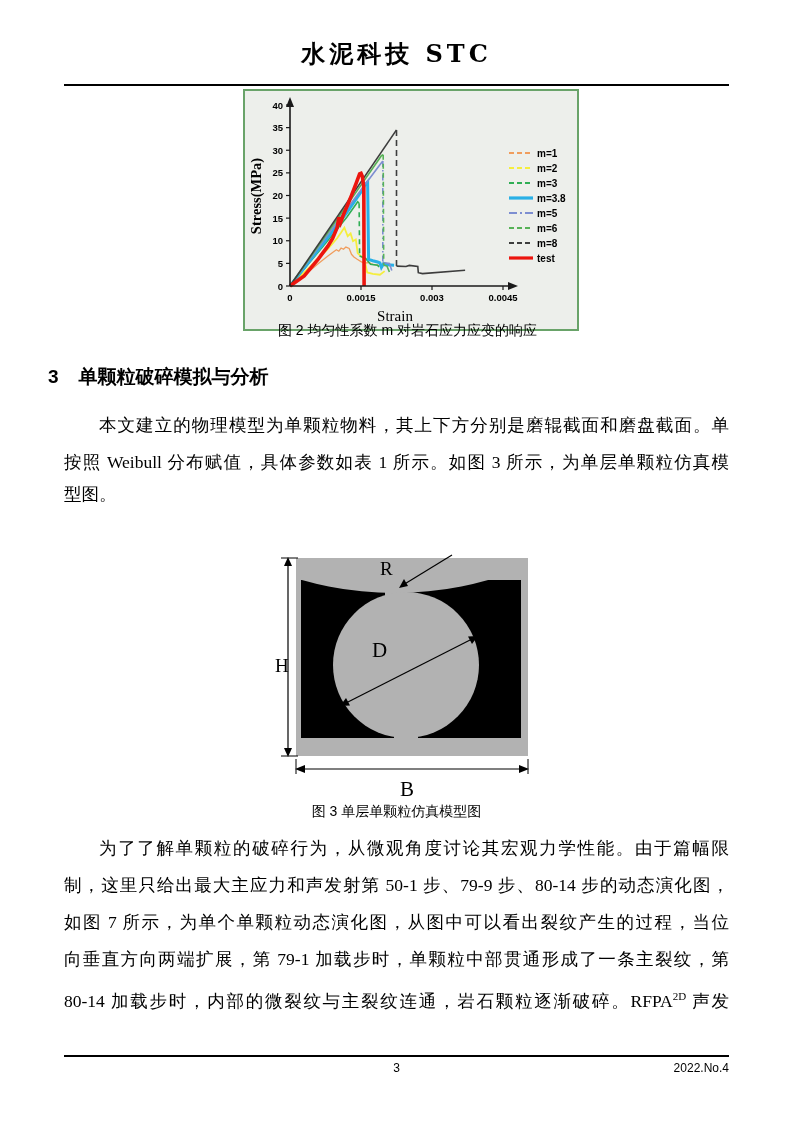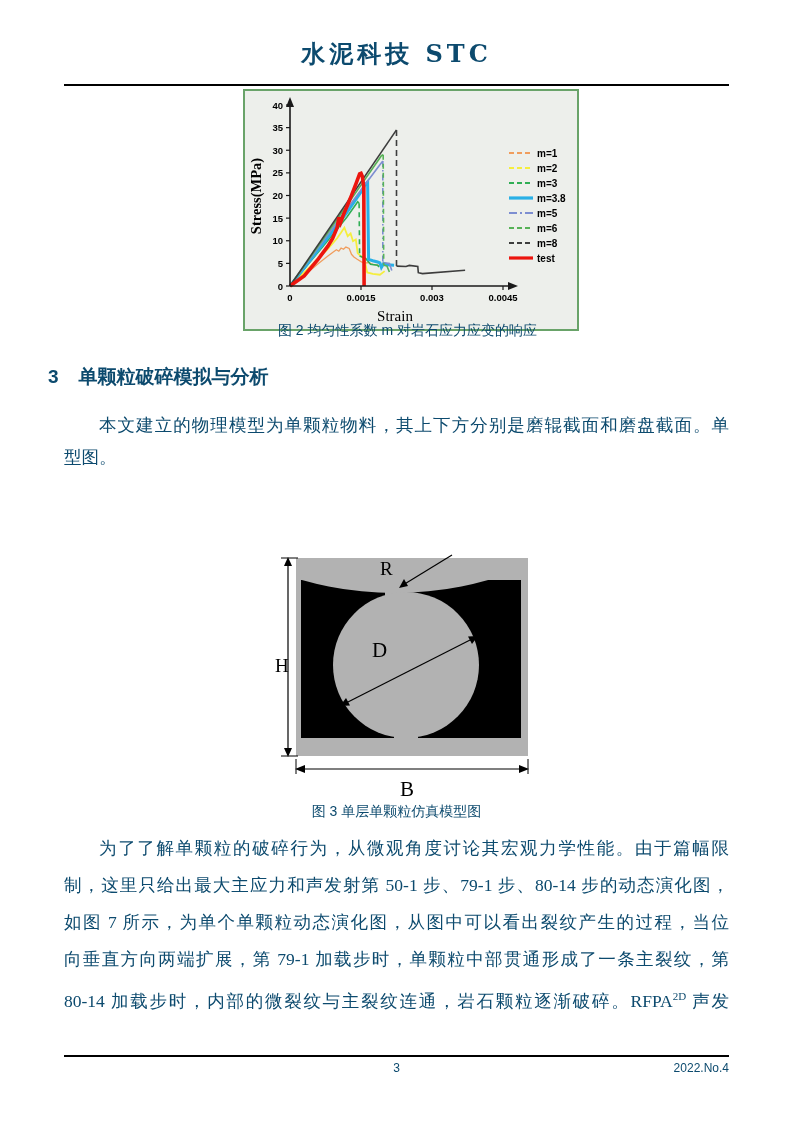--- a/index.html
+++ b/index.html
@@ -1,17 +1,17 @@
 <!DOCTYPE html>
 <html><head>
 <meta charset="utf-8">
 <style>
   html,body{margin:0;padding:0;background:#888;}
   .page{position:relative;width:793px;height:1122px;background:#ffffff;margin:0 auto;
-        font-family:"Liberation Serif","DejaVu Serif",serif;color:#0c4a6e;overflow:hidden;}
+        font-family:"Liberation Serif","DejaVu Serif",serif;color:#000000;overflow:hidden;}
   .header-title{position:absolute;top:38px;left:0;width:100%;text-align:center;
         font-family:"DejaVu Serif",serif;font-size:24px;font-weight:bold;letter-spacing:4px;}
   .rule-top{position:absolute;top:84px;left:64px;width:665px;height:2px;background:#000;}
   .fig2-box{position:absolute;top:89px;left:243px;width:336px;height:242px;
         box-sizing:border-box;border:2px solid #69a369;background:#edefeb;}
   .fig2-box svg{display:block;}
   .fig-caption{position:absolute;left:0;width:100%;text-align:center;
         font-family:"Liberation Sans","DejaVu Sans",sans-serif;font-size:14px;font-weight:500;}
   #fig2-caption{top:322px;margin-left:11px;}
   #fig3-caption{top:803px;}
@@ -115,20 +115,21 @@
     </svg>
   </div>
   <div class="fig-caption" id="fig2-caption">图 2 均匀性系数 m 对岩石应力应变的响应</div>
 
   <div class="section-heading">
     <span class="num">3</span><span>单颗粒破碎模拟与分析</span>
   </div>
 
   <div class="para" style="top:402px">
     <div class="line indent"><span>本文建立的物理模型为单颗粒物料，其上下方分别是磨辊截面和磨盘截面。单</span><sup></sup><span></span></div>
+    <div class="line"><span>按照 Weibull 分布赋值，具体参数如表 1 所示。如图 3 所示，为单层单颗粒仿真模</span><sup></sup><span></span></div>
     <div class="line last"><span>型图。</span></div>
   </div>
 
   <div class="fig3-wrap">
     <svg width="262" height="247" viewBox="0 0 262 247">
       <defs>
           <clipPath id="blk-clip">
             <rect x="33" y="27" width="220" height="158"></rect>
           </clipPath>
         </defs>
@@ -160,21 +161,21 @@
 
       <line x1="184" y1="2" x2="135" y2="32" stroke="#000" stroke-width="1.2"></line>
       <path d="M131,35 L140,33 L136,26 Z" fill="#000"></path>
       <text x="112" y="22" font-family="Liberation Serif,DejaVu Serif,serif" font-size="19">R</text>
     </svg>
   </div>
   <div class="fig-caption" id="fig3-caption">图 3 单层单颗粒仿真模型图</div>
 
   <div class="para" style="top:830px">
     <div class="line indent"><span>为了了解单颗粒的破碎行为，从微观角度讨论其宏观力学性能。由于篇幅限</span></div>
-    <div class="line"><span>制，这里只给出最大主应力和声发射第 50-1 步、79-1 步、80-14 步的动态演化图，</span></div>
+    <div class="line"><span>制，这里只给出最大主应力和声发射第 50-1 步、79-9 步、80-14 步的动态演化图，</span></div>
     <div class="line"><span>如图 7 所示，为单个单颗粒动态演化图，从图中可以看出裂纹产生的过程，当位</span></div>
     <div class="line"><span>向垂直方向两端扩展，第 79-1 加载步时，单颗粒中部贯通形成了一条主裂纹，第</span></div>
     <div class="line"><span>80-14 加载步时，内部的微裂纹与主裂纹连通，岩石颗粒逐渐破碎。RFPA</span><sup>2D</sup><span> 声发</span></div>
   </div>
 
   <div class="footer-rule"></div>
   <div class="footer-page">3</div>
   <div class="footer-issue">2022.No.4</div>
 
 </div>

